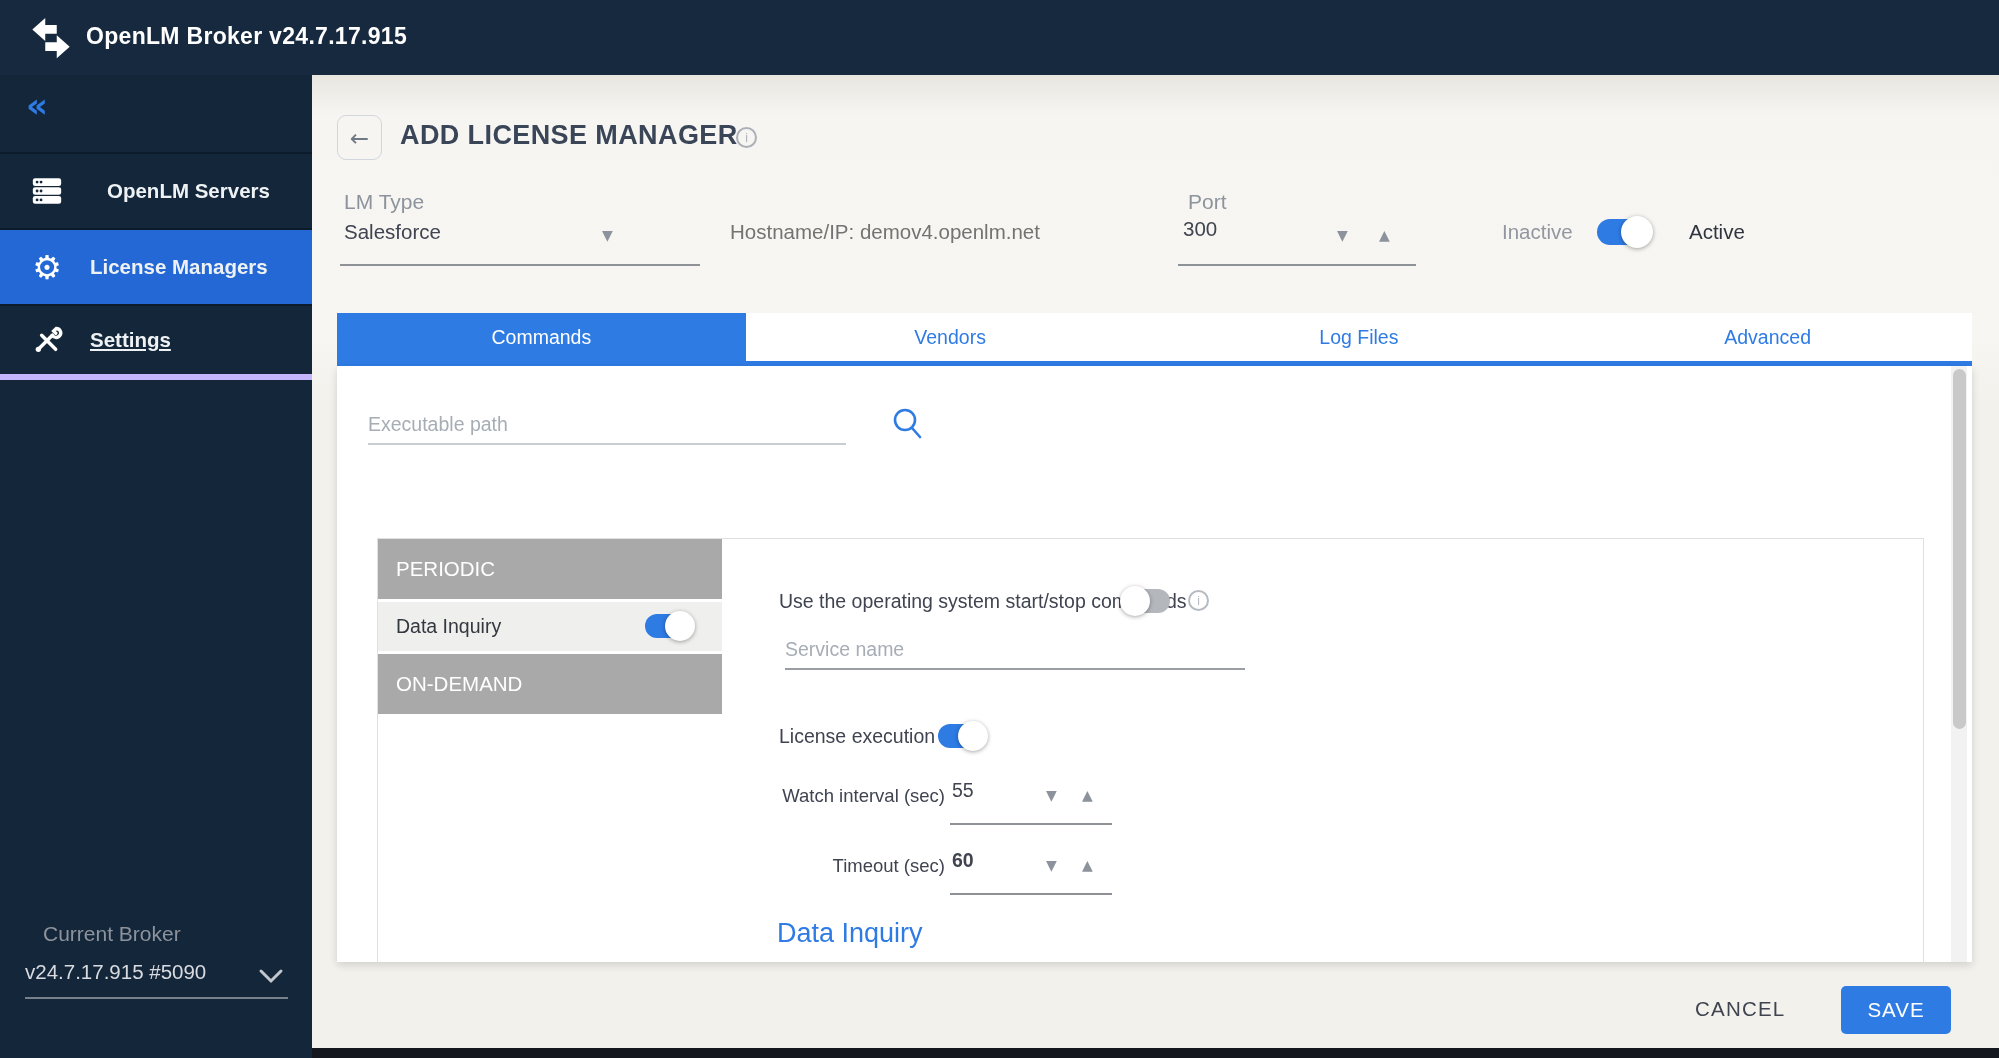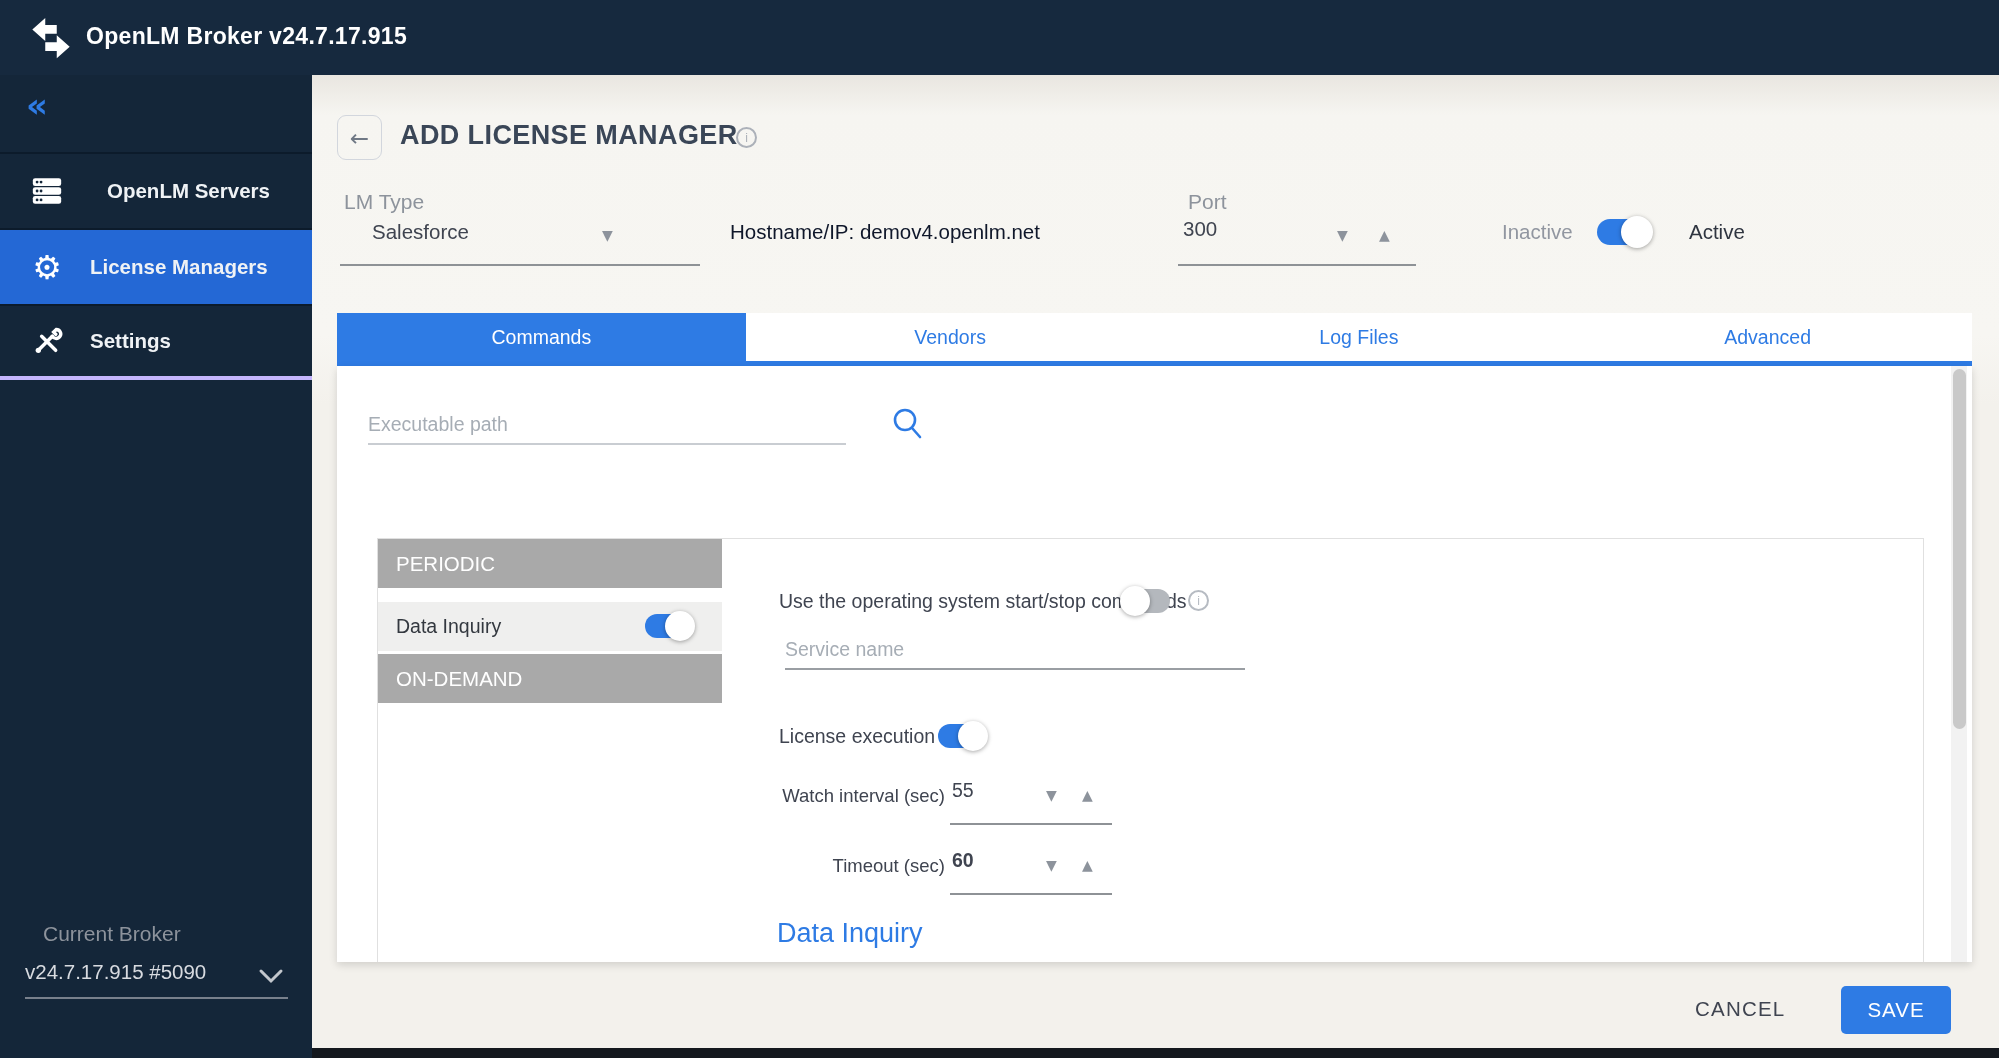--- a/index.html
+++ b/index.html
@@ -10,21 +10,21 @@
 
   
   .topbar { left:0; top:0; width:1999px; height:75px; background:#16293E; z-index:5; }
   .app-title { left:86px; top:23px; font-size:23px; color:#fff; font-weight:600; letter-spacing:.3px; }
 
   
   .sidebar { left:0; top:75px; width:312px; height:983px; background:#142639; z-index:4; }
   .collapse-btn { left:24px; top:88px; font-size:34px; font-weight:bold; color:#2E7BE4; cursor:pointer; line-height:1; font-family:"DejaVu Sans",sans-serif; }
   .nav-item { left:0; width:312px; height:76px; display:flex; align-items:center; padding-left:28px; gap:24px; border-top:2px solid #0C1B2B; color:#EFF2F5; font-size:20.5px; font-weight:600; cursor:pointer; }
   .nav-item.active { background:#2468D5; }
-  .nav-item.last { border-bottom:4px solid #c4b5fd; }
+  .nav-item.last { border-bottom:6px solid #c4b5fd;text-decoration:underline; }
   .nav-icon { width:38px; display:flex; justify-content:center; align-items:center; }
   .gear-glyph { font-family:"DejaVu Sans",sans-serif; font-size:33px; font-weight:normal; line-height:1; }
   .broker-value { left:25px; top:948px; font-size:20.5px; color:#D8DBE0; }
 
   
   .main-bg { left:312px; top:75px; width:1687px; height:983px;
     background:linear-gradient(180deg,#E9E6E0 0px,#F6F5F1 40px,#F7F6F2 260px,#F3F1EC 330px,#F3F1EC 100%); }
 
   
   .back-btn { left:337px; top:115px; width:45px; height:45px; border:1.5px solid #D2D6DD; border-radius:9px; background:transparent; color:#6F7885; font-size:23px; display:flex; align-items:center; justify-content:center; cursor:pointer; font-family:"DejaVu Sans",sans-serif; }
@@ -50,21 +50,21 @@
   .switch.off .knob { left:-2px; }
 
   
   .tabbar { left:337px; top:313px; width:1635px; height:53px; display:flex; border-bottom:5px solid #2E7BE4; }
   .tab { flex:1; display:flex; align-items:center; justify-content:center; background:#fff; color:#2E7BE4; font-size:19.5px; cursor:pointer; }
   .tab.active { background:#2E7BE4; color:#fff; }
 
   
   .card { left:337px; top:366px; width:1635px; height:596px; background:#fff; box-shadow:0 3px 8px rgba(0,0,0,.14); }
   .inner-box { left:377px; top:538px; width:1547px; height:424px; border:1px solid #E0E0E0; border-bottom:none; background:#fff; }
-  .group-header { left:378px; width:344px; height:49px; background:#A9A9A9; color:#fff; font-size:20.5px; display:flex; align-items:center; padding-left:18px; cursor:pointer; }
+  .group-header { left:378px; width:344px; height:60px; background:#A9A9A9; color:#fff; font-size:20.5px; display:flex; align-items:center; padding-left:18px; cursor:pointer; }
   .group-row { left:378px; width:344px; height:49px; background:#EFEFEE; display:flex; align-items:center; padding-left:18px; font-size:19.5px; color:#33383F; }
   .body-text { font-size:19.5px; color:#3F4450; }
   .section-heading { font-size:27px; color:#2E7BE4; font-weight:500; }
 
   
   .sb-track { left:1951px; top:366px; width:16px; height:596px; background:#F2F2F2; }
   .sb-thumb { left:1953px; top:369px; width:13px; height:360px; background:#C9C9C9; border-radius:7px; cursor:pointer; }
 
   
   .cancel-btn { left:1695px; top:997px; font-size:20.5px; color:#3F4450; letter-spacing:1.2px; background:transparent; border:none; cursor:pointer; font-family:inherit; }
@@ -136,26 +136,26 @@
   </div>
 
   <div class="abs main-bg"></div>
 
   <button class="abs back-btn">←</button>
   <div class="abs page-title">ADD LICENSE MANAGER</div>
   <span class="abs info-i" style="left:736px;top:127px;">i</span>
 
   <div class="abs" style="left:340px;top:185px;width:362px;height:82px;cursor:pointer;">
     <span class="lbl" style="position:absolute;left:4px;top:5px;">LM Type</span>
-    <span class="val" style="position:absolute;left:4px;top:35px;margin-left:28px;">Salesforce</span>
+    <span class="val" style="position:absolute;left:4px;top:35px;">Salesforce</span>
     <span class="tri" style="position:absolute;left:262px;top:43px;">▼</span>
     <div class="uline" style="position:absolute;left:0;top:79px;width:360px;"></div>
   </div>
 
-  <div class="abs val" style="left:730px;top:220px;color:#0f172a;">Hostname/IP: demov4.openlm.net</div>
+  <div class="abs val" style="left:730px;top:220px;color:#737373;">Hostname/IP: demov4.openlm.net</div>
 
   <div class="abs" style="left:1178px;top:185px;width:238px;height:82px;">
     <span class="lbl" style="position:absolute;left:10px;top:5px;">Port</span>
     <input class="bare val" style="position: absolute; left: 5px; top: 32px; width: 120px;" value="300">
     <span class="tri" style="position:absolute;left:159px;top:43px;">▼</span>
     <span class="tri" style="position:absolute;left:201px;top:43px;">▲</span>
     <div class="uline" style="position:absolute;left:0;top:79px;width:238px;"></div>
   </div>
 
   <span class="abs val" style="left:1502px;top:220px;color:#9196A0;">Inactive</span>

